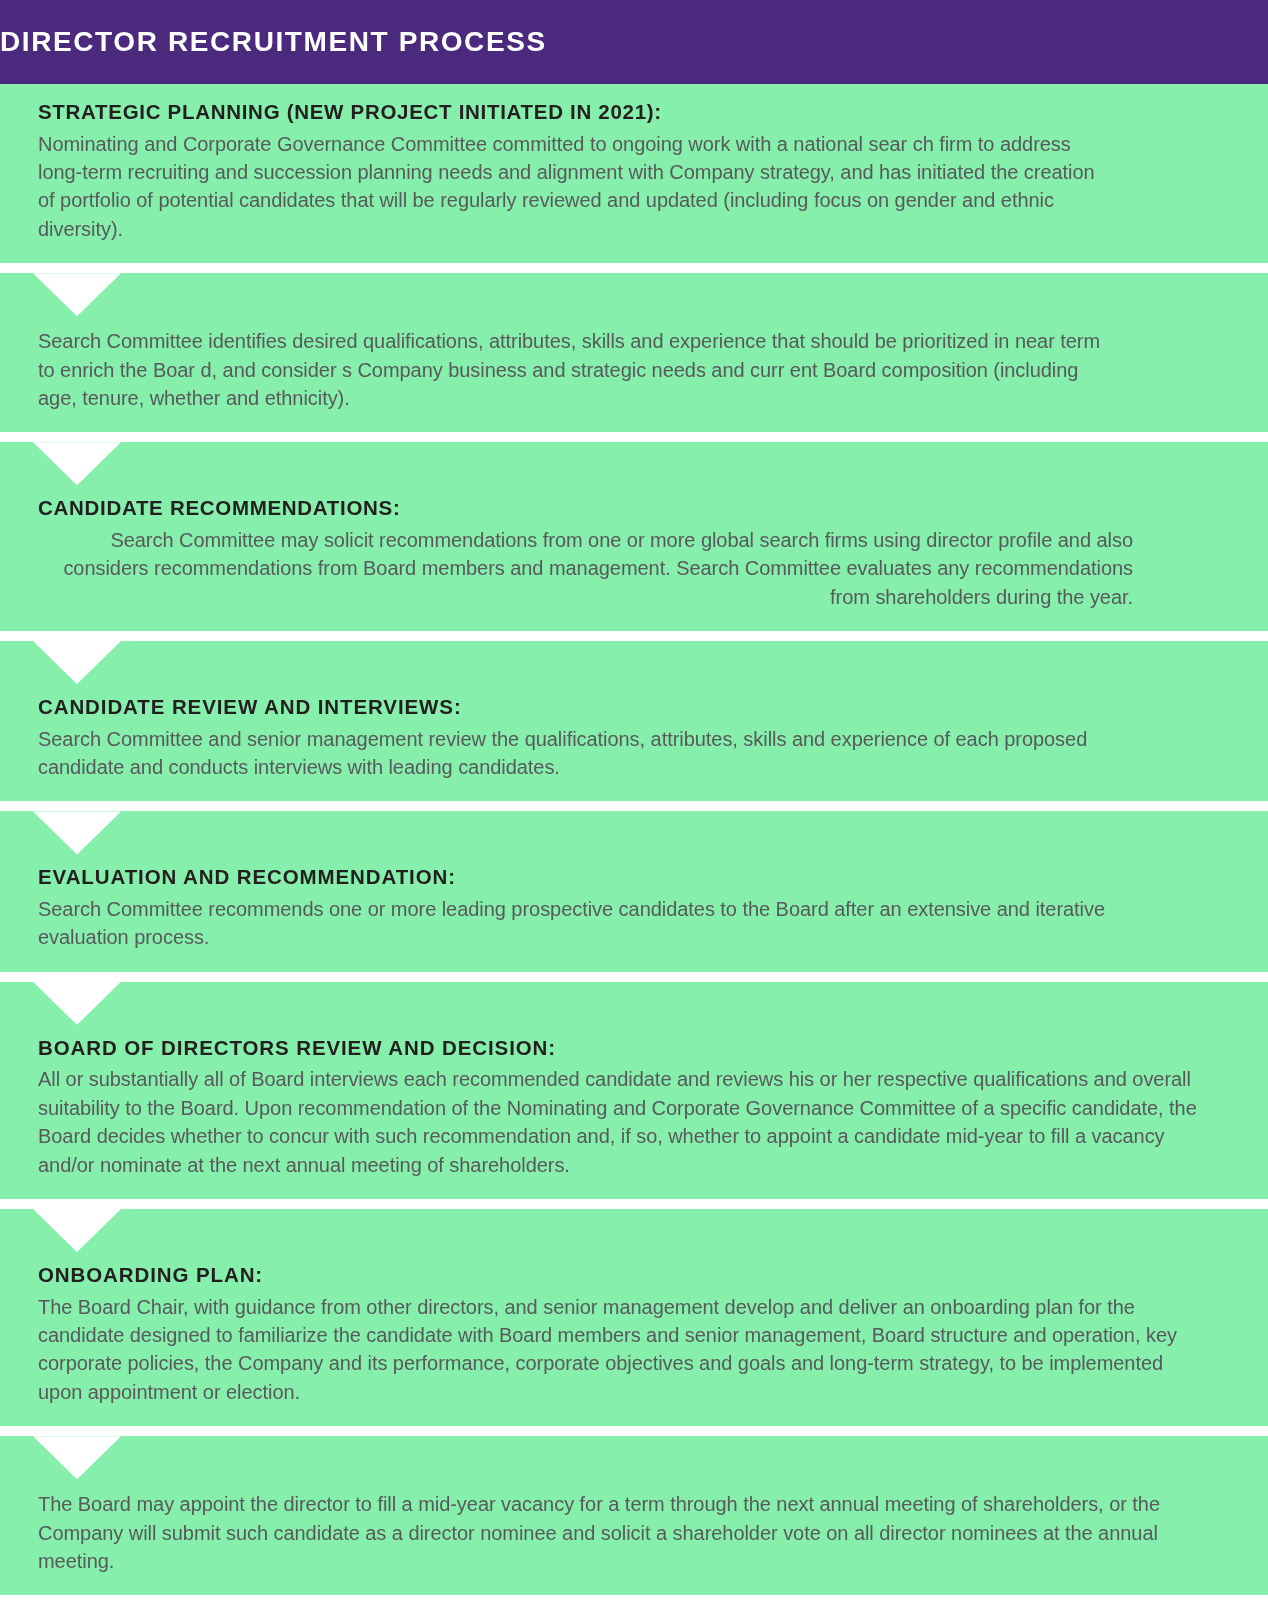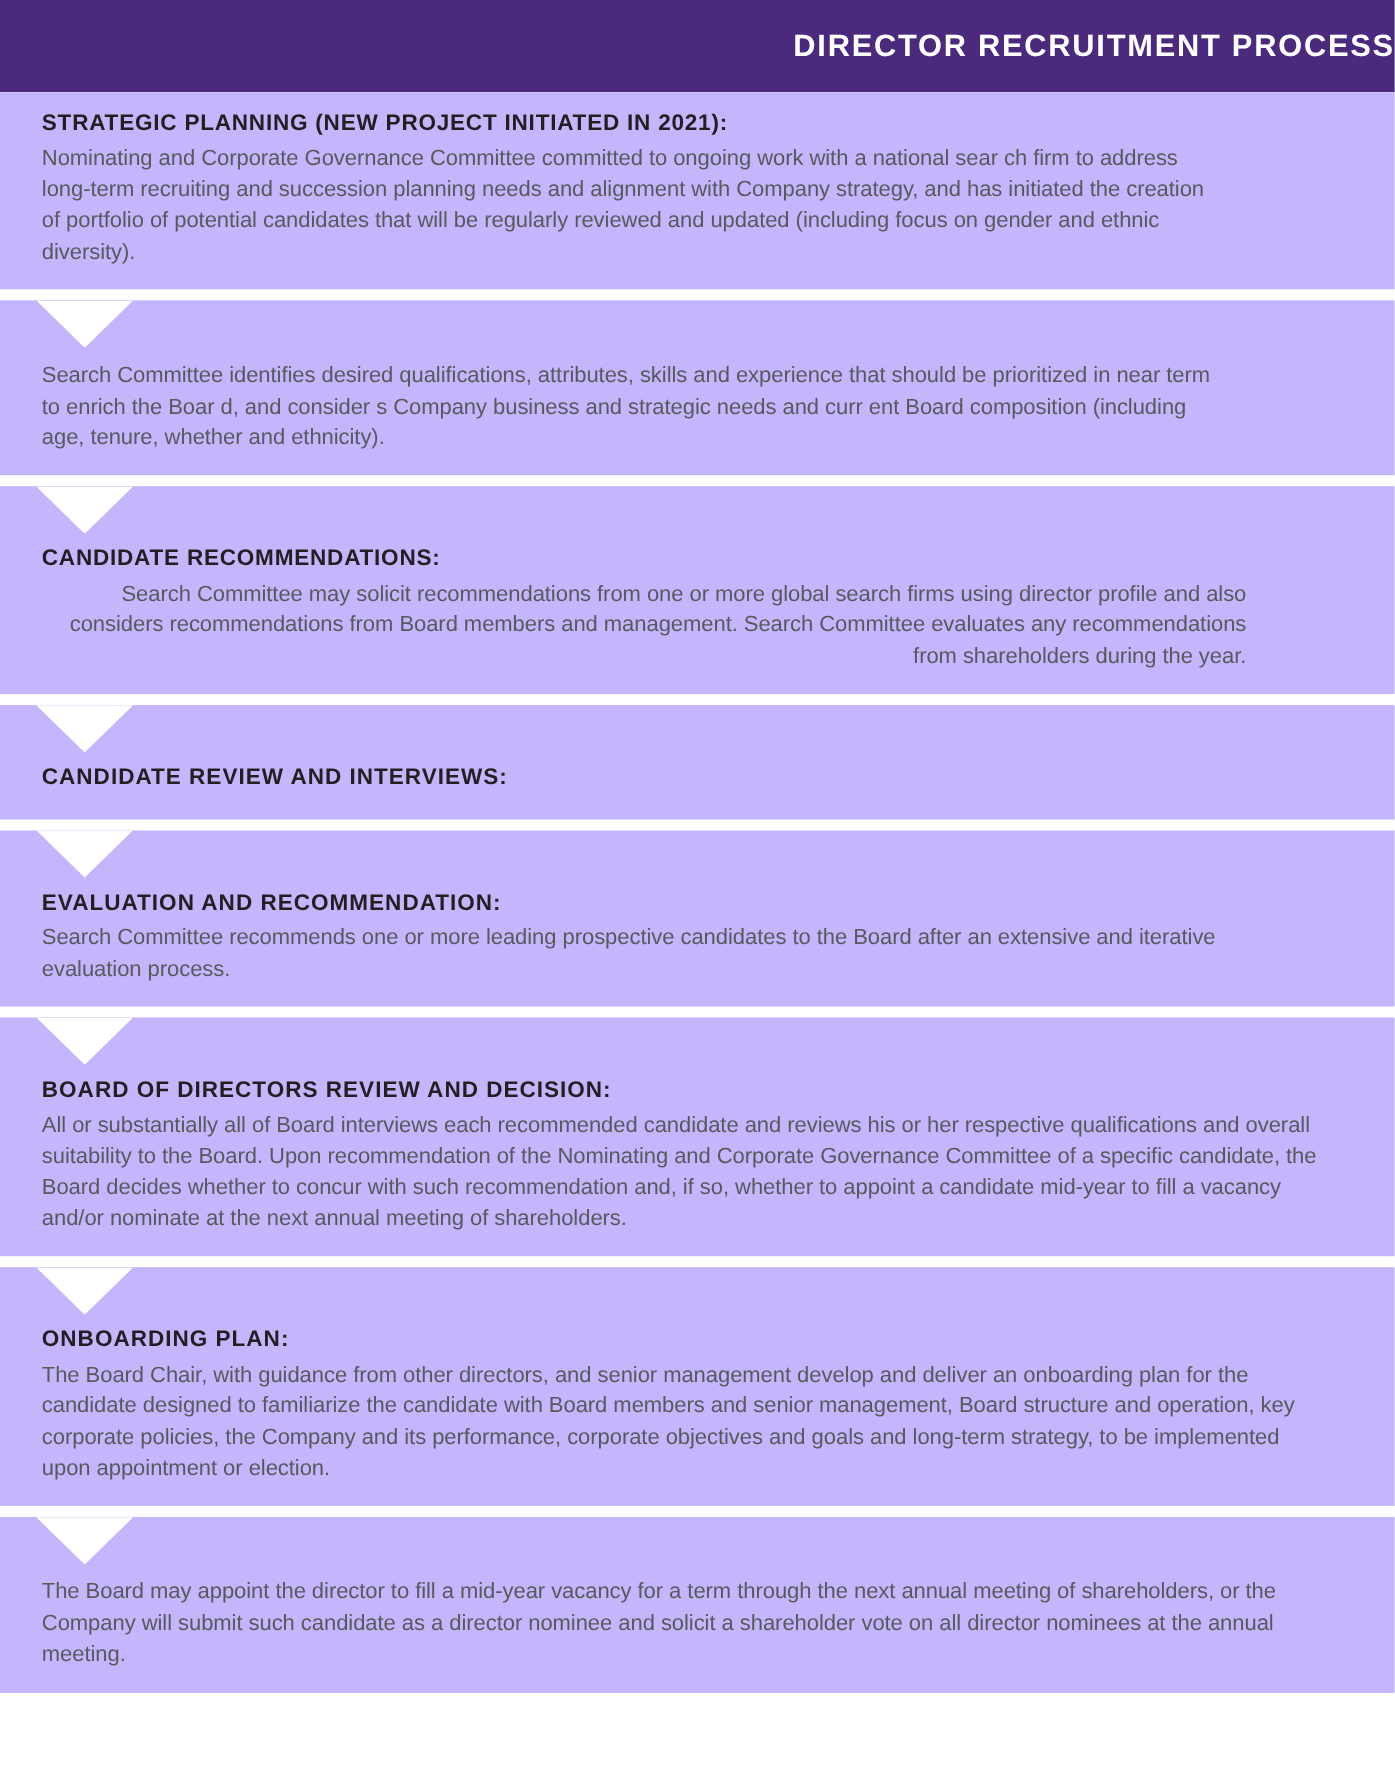--- a/index.html
+++ b/index.html
@@ -21,21 +21,21 @@
     background: #ffffff;
   }
 
   
   .header-bar {
     width: 1268px;
     height: 84px;
     background: #4B2A7E;
     display: flex;
     align-items: center;
-    justify-content: flex-end;
+    justify-content: flex-start;
     box-sizing: border-box;
   }
   .header-title {
     color: #ffffff;
     font-family: "Liberation Sans", sans-serif;
     font-weight: bold;
     font-size: 28px;
     letter-spacing: 1.6px;
     text-transform: uppercase;
     line-height: 1;
@@ -46,21 +46,21 @@
   
   .steps {
     display: block;
     width: 1268px;
     background: #ffffff;
   }
 
   .step {
     position: relative;
     width: 1268px;
-    background: #c4b5fd;
+    background: #86efac;
     box-sizing: border-box;
     padding: 22px 38px 20px 38px;
     margin: 0 0 10px 0;
   }
   .step:first-child {
     padding-top: 16px;
   }
   .step:last-child {
     margin-bottom: 10px;
   }
@@ -151,20 +151,21 @@
       <div class="step-body">
         <h2 class="step-heading">CANDIDATE RECOMMENDATIONS:</h2>
         <p class="step-text">Search Committee may solicit recommendations from one or more global search firms using director profile and also considers recommendations from Board members and management. Search Committee evaluates any recommendations from shareholders during the year.</p>
       </div>
     </section>
 
     <section class="step step--4 has-notch">
       <div class="chevron-notch"></div>
       <div class="step-body">
         <h2 class="step-heading">CANDIDATE REVIEW AND INTERVIEWS:</h2>
+        <p class="step-text">Search Committee and senior management review the qualifications, attributes, skills and experience of each proposed candidate and conducts interviews with leading candidates.</p>
       </div>
     </section>
 
     <section class="step step--5 has-notch">
       <div class="chevron-notch"></div>
       <div class="step-body">
         <h2 class="step-heading">EVALUATION AND RECOMMENDATION:</h2>
         <p class="step-text">Search Committee recommends one or more leading prospective candidates to the Board after an extensive and iterative evaluation process.</p>
       </div>
     </section>

